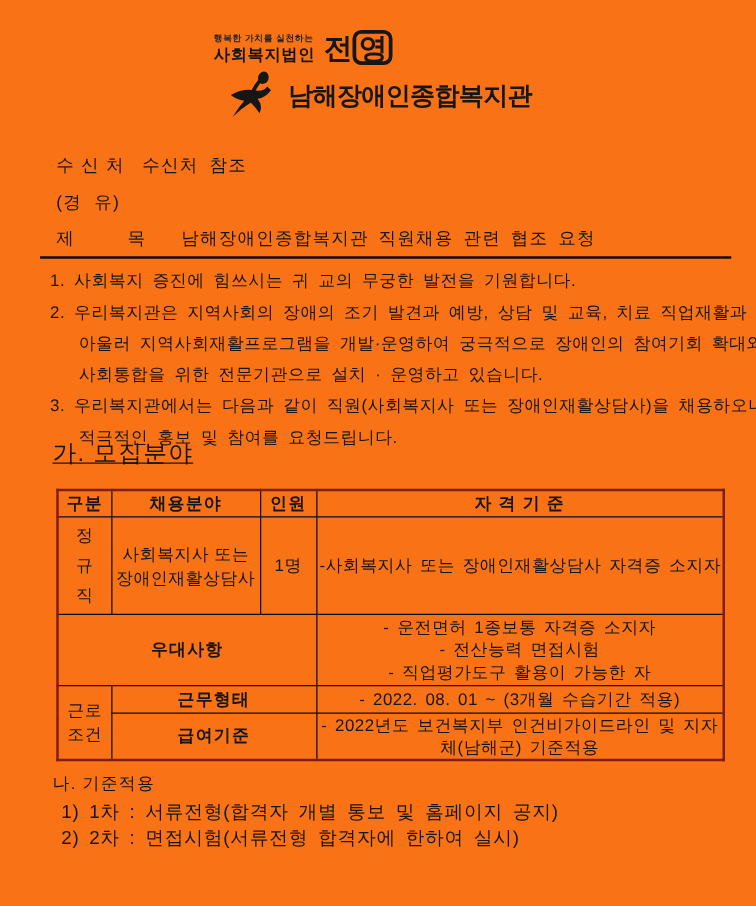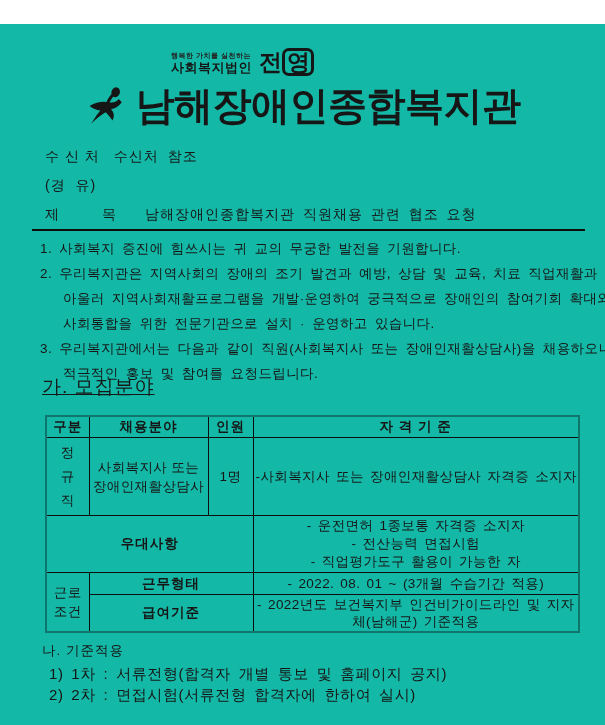--- a/index.html
+++ b/index.html
@@ -2,33 +2,33 @@
 <html><head>
 <meta charset="utf-8">
 <style>
   * { margin:0; padding:0; box-sizing:border-box; }
   html,body { background:#fff; }
   body {
     width:605px; height:725px; position:relative; overflow:hidden;
     font-family:"Liberation Sans","DejaVu Sans",sans-serif;
     color:#161616;
   }
-  .page { position:absolute; inset:0; background:#14b8a6;margin-top:24px; }
+  .page { position:absolute; inset:0; background:#f97316; }
 
   
   .logo { position:absolute; left:0; top:24px; width:605px; text-align:center; }
   .logo-corp-row { display:flex; justify-content:center; align-items:flex-end; gap:7px; margin-left:-120px; }
   .logo-corp-left { text-align:left; }
   .logo-slogan { font-size:7px; font-weight:bold; letter-spacing:0.5px; color:#222; line-height:8px; }
   .logo-corp-label { font-size:13px; font-weight:bold; letter-spacing:0.5px; line-height:16px; }
   .logo-corp-name { font-size:23px; font-weight:900; letter-spacing:-1px; line-height:26px; display:flex; align-items:center; gap:1px; }
   .logo-corp-name .boxed { border:3px solid #161616; border-radius:7px; padding:0 2px; line-height:22px; }
   .logo-org-row { display:flex; justify-content:center; align-items:center; gap:5px; margin-top:3px; }
   .org-figure { width:46px; height:42px; flex:0 0 auto; }
-  .logo-org-name { font-size:39px; font-weight:900; letter-spacing:-0.5px; }
+  .logo-org-name { font-size:20px; font-weight:900; letter-spacing:-0.5px; }
 
   
   .hdr { position:absolute; left:45px; top:121px; font-size:14px; letter-spacing:1px; }
   .hdr-line { height:29px; line-height:22px; display:flex; align-items:flex-start; white-space:pre; }
   .subject-label { display:inline-flex; width:72px; justify-content:space-between; }
   .subject-value { margin-left:28px; letter-spacing:1px; word-spacing:3px; }
   .recipient-value { margin-left:14px; word-spacing:4px; }
 
   .rule { position:absolute; left:32px; top:205px; width:553px; height:2px; background:#0d0d0d; }
 
@@ -40,21 +40,21 @@
   
   .sec-a-title { position:absolute; left:42px; top:350px; font-size:19px; letter-spacing:1px;text-decoration:underline; }
   .sec-b-title { position:absolute; left:42px; top:618px; font-size:13.5px; letter-spacing:1px; }
   .steps { position:absolute; left:49px; top:639px; font-size:15px; letter-spacing:0.6px; word-spacing:3px; }
   .steps .step { line-height:21px; white-space:nowrap; }
 
   
   table.recruit { position:absolute; left:45px; top:391px; width:533px; border-collapse:collapse; table-layout:fixed;
     font-size:13.5px; letter-spacing:0.4px; }
   table.recruit td { border:1.5px solid #0d0d0d; text-align:center; vertical-align:middle; padding:1px 2px; }
-  table.recruit { border:2px solid #0f766e; }
+  table.recruit { border:2px solid #7f1d1d; }
   tr.r-head td { height:20px; font-weight:bold; letter-spacing:1px; }
   tr.r-regular td { height:78px; }
   tr.r-preferred td { height:53px; }
   tr.r-work td { height:22px; }
   tr.r-salary td { height:35px; }
   td.crit { text-align:left; padding-left:8px; word-spacing:2px; }
   td.crit .cell-line { line-height:18px; white-space:nowrap; }
   td.vert .vchar { line-height:24px; }
   td.vert2 .vchar { line-height:19px; }
   .field-cell .cell-line { line-height:19px; }

